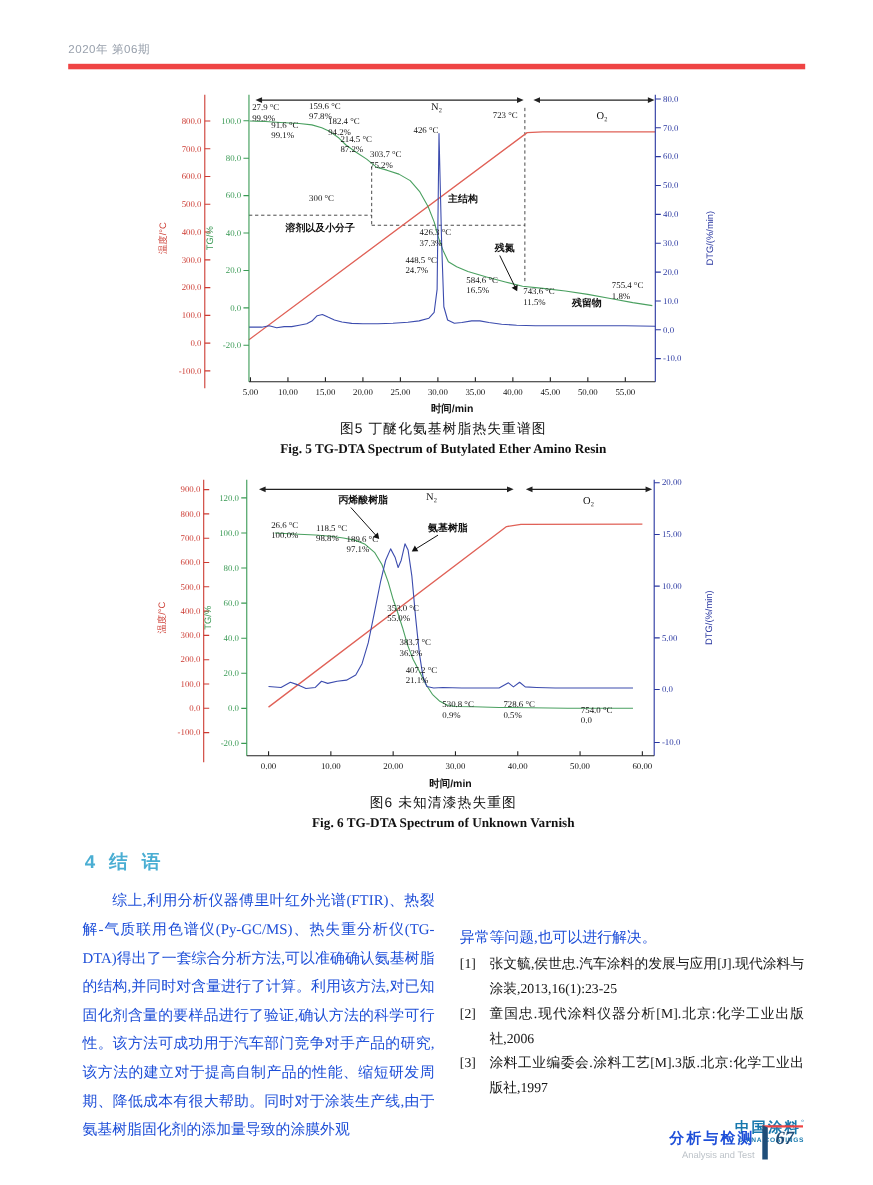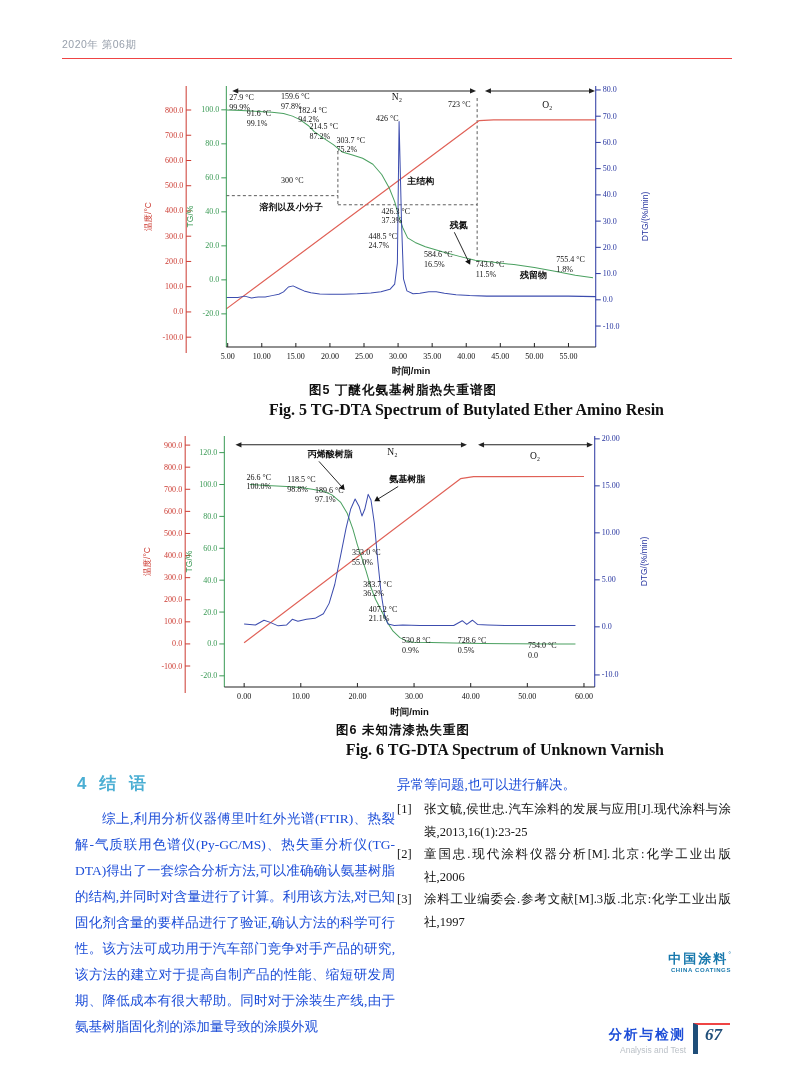--- a/index.html
+++ b/index.html
@@ -4,29 +4,29 @@
 <style>
   html,body{margin:0;padding:0;}
   body{
     width:794px;height:1077px;background:#ffffff;position:relative;
     font-family:"Liberation Sans",sans-serif;color:#151515;overflow:hidden;
   }
   .header{
     position:absolute;top:38px;left:62px;right:62px;
     display:flex;justify-content:space-between;align-items:flex-end;
     font-size:10.5px;color:#98a0ac;letter-spacing:0.5px;
-    padding-bottom:6px;border-bottom:1px solid #ef4444;
+    padding-bottom:6px;border-bottom:5px solid #ef4444;
   }
   .fig{position:absolute;width:522px;}
   .fig svg{display:block;width:522px;height:auto;}
-  .cap-cn{text-align:center;font-weight:700;font-size:12.5px;color:#111;margin-top:3px;
+  .cap-cn{text-align:center;font-weight:400;font-size:12.5px;color:#111;margin-top:3px;
     font-family:"Liberation Sans",sans-serif;letter-spacing:1px;}
-  .cap-en{text-align:right;font-weight:700;font-size:16px;color:#111;margin-top:2px;
+  .cap-en{text-align:center;font-weight:700;font-size:12px;color:#111;margin-top:2px;
     font-family:"Liberation Serif",serif;}
-  .cols{position:absolute;top:772px;left:75px;width:656px;display:flex;gap:2px;}
+  .cols{position:absolute;top:772px;left:75px;width:656px;display:flex;gap:23px;align-items:flex-end;}
   .col-l{width:320px;flex:none;}
   .col-r{flex:1;min-width:0;}
   h2.sec{color:#4aaed3;font-size:17px;font-weight:600;letter-spacing:4px;margin:0 0 11px 2px;
     font-family:"Liberation Sans",sans-serif;}
   p.body{margin:0;font-family:"Liberation Serif",serif;font-size:13.5px;line-height:1.93;
     text-align:justify;color:#1d4ed8;text-indent:2em;}
   p.body.noindent{text-indent:0;}
   .refhead{text-align:center;font-weight:700;font-size:13px;margin:26px 0 10px;color:#111;}
   .ref{display:flex;font-family:"Liberation Serif",serif;font-size:12.5px;line-height:1.8;
     color:#141414;text-align:justify;}
@@ -291,21 +291,21 @@
     <div class="ref">
       <span class="n">[1]</span>
       <span class="t">张文毓,侯世忠.汽车涂料的发展与应用[J].现代涂料与涂装,2013,16(1):23-25</span>
     </div>
     <div class="ref">
       <span class="n">[2]</span>
       <span class="t">童国忠.现代涂料仪器分析[M].北京:化学工业出版社,2006</span>
     </div>
     <div class="ref">
       <span class="n">[3]</span>
-      <span class="t">涂料工业编委会.参考文献[M].3版.北京:化学工业出版社,1997</span>
+      <span class="t">涂料工业编委会.涂料工艺[M].3版.北京:化学工业出版社,1997</span>
     </div>
     <div class="logo">
       <div><span class="cn">中国涂料</span><sup style="font-size:7px;">°</sup></div>
       <div class="en">CHINA COATINGS</div>
     </div>
   </div>
 </div>
 
 <div class="footer">
   <div class="ftext">

